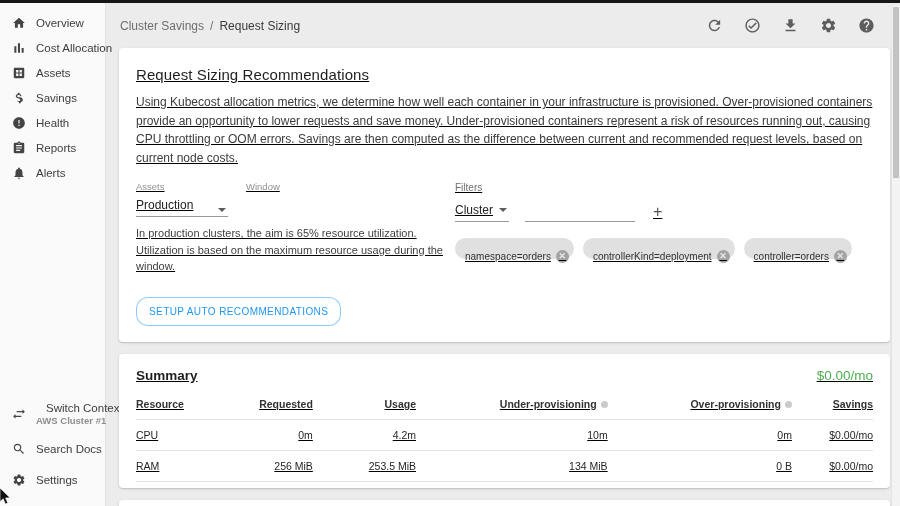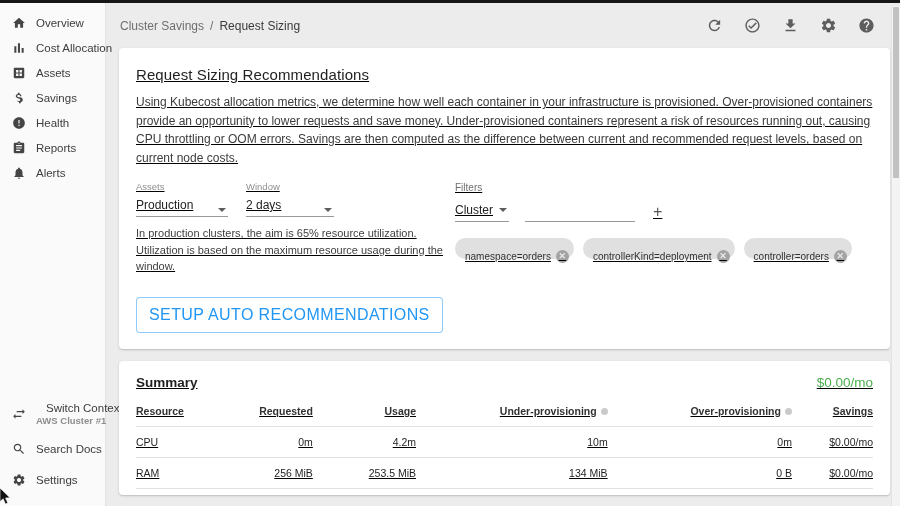--- a/index.html
+++ b/index.html
@@ -42,21 +42,21 @@
   .rs-desc { margin-top:10px; font-size:12px; line-height:1.55; color:#3c3c3c; }
   .controls { display:flex; margin-top:14px; }
   .controls-left { width:319px; flex:none; }
   .selects-row { display:flex; gap:18px; }
   .field-label { font-size:9.5px; color:#8f8f8f; }
   .field-control { display:flex; align-items:flex-end; justify-content:space-between; border-bottom:1px solid #999; padding:4px 2px 4px 0; font-size:12px; color:#222; margin-top:2px; cursor:pointer; }
   .w-profile { width:92px; }
   .w-window { width:88px; }
   .caret { width:0; height:0; border-left:4px solid transparent; border-right:4px solid transparent; border-top:4.5px solid #5d5d5d; }
   .hint { margin-top:8px; font-size:11px; line-height:1.5; color:#3f3f3f; width:330px; }
-  .setup-btn { margin-top:22px; background:#fff; border:1px solid rgba(33,150,243,0.5); color:#2196f3; font-size:16px; font-weight:500; letter-spacing:0.4px; border-radius:4px; padding:8px 12px; cursor:pointer; font-family:"Liberation Sans", sans-serif; }
+  .setup-btn { margin-top:22px; background:#fff; border:1px solid rgba(33,150,243,0.5); color:#2196f3; font-size:10px; font-weight:500; letter-spacing:0.4px; border-radius:12px; padding:8px 12px; cursor:pointer; font-family:"Liberation Sans", sans-serif; }
 
   .controls-right { flex:1; padding-top:1px; }
   .filters-label { font-size:10px; color:#6f6f6f; }
   .filter-row { display:flex; align-items:flex-end; margin-top:8px; }
   .filter-select { width:54px; display:flex; align-items:center; justify-content:space-between; border-bottom:1px solid #999; padding:2px 2px 4px 0; font-size:12px; color:#222; cursor:pointer; }
   .filter-input { border:none; border-bottom:1px solid #999; width:110px; margin-left:16px; font-size:12px; padding:2px 0 4px 0; background:transparent; outline:none; }
   .add-filter { background:none; border:none; font-size:16px; color:#555; margin-left:16px; cursor:pointer; line-height:1; padding:0 2px 2px 2px; }
   .chips-row { display:flex; gap:9px; margin-top:16px; }
   .chip { background:#e0e0e0; border-radius:12px; height:21px; display:flex; align-items:center; padding:16px 5px 0 10px; font-size:10px; color:#333; }
   .chip-close { width:13px; height:13px; border-radius:50%; background:#a3a3a3; color:#e8e8e8; font-size:9px; line-height:13px; text-align:center; margin-left:5px; cursor:pointer; font-weight:700; }
@@ -228,24 +228,20 @@
             <div class="selects-row">
               <div class="field">
                 <div class="field-label">Assets</div>
                 <div class="field-control w-profile">
                   <span>Production</span>
                   <span class="caret"></span>
                 </div>
               </div>
               <div class="field">
                 <div class="field-label">Window</div>
-                <div class="field-control w-window">
-                  <span>2 days</span>
-                  <span class="caret"></span>
-                </div>
               </div>
             </div>
             <p class="hint">In production clusters, the aim is 65% resource utilization. Utilization is based on the maximum resource usage during the window.</p>
             <button class="setup-btn">SETUP AUTO RECOMMENDATIONS</button>
           </div>
 
           <div class="controls-right">
             <div class="filters-label">Filters</div>
             <div class="filter-row">
               <div class="filter-select">

